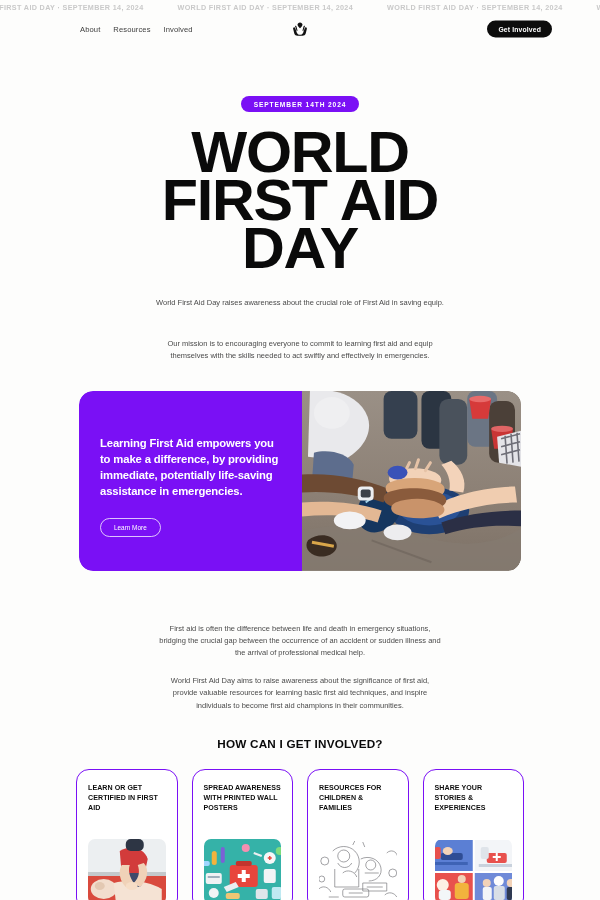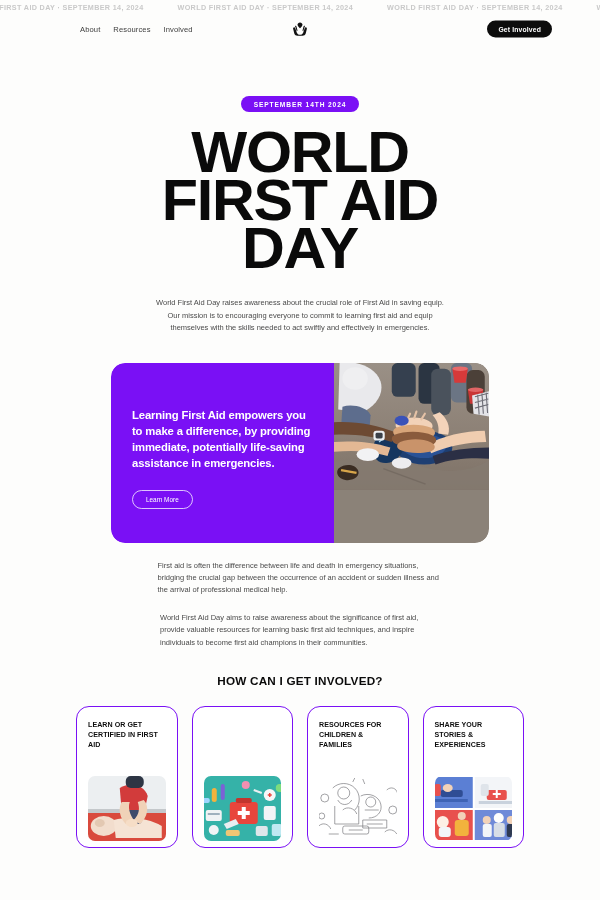--- a/index.html
+++ b/index.html
@@ -123,26 +123,26 @@
   .hero-title span { display: block; }
 
   .hero-p {
     font-size: 7.5px;
     line-height: 1.62;
     color: #4b4b4b;
     max-width: 300px;
     margin: 0 auto;
   }
   .hero-p.first { margin-top: 25px; }
-  .hero-p.second { margin-top: 0; max-width: 290px; }
+  .hero-p.second { margin-top: 28px; max-width: 290px; }
 
   
   .banner {
     margin: 29px auto 0;
-    width: 378px;
+    width: 442px;
     height: 180px;
     display: flex;
     border-radius: 14px;
     overflow: hidden;
   }
   .banner-left {
     background: #7a10f5;
     width: 223px;
     flex: 0 0 223px;
     padding: 44px 22px 0 21px;
@@ -172,21 +172,21 @@
     position: relative;
     overflow: hidden;
     border-radius: 0 14px 14px 0;
     background: #8b8278;
   }
 
   
   .photo { position: absolute; inset: 0; }
 
   
-  .midcopy { text-align: left; margin-top: 17px; }
+  .midcopy { text-align: center; margin-top: 52px; }
   .midcopy p {
     font-size: 7.5px;
     line-height: 1.62;
     color: #4b4b4b;
     max-width: 285px;
     margin: 0 auto;
   }
   .midcopy p.second { margin-top: 16px; max-width: 280px; }
 
   .section-title {
@@ -380,20 +380,21 @@
         <rect x="44" y="34" width="16" height="14" rx="4" fill="#3d4a6b"></rect>
         <path d="M40 26 C36 32 38 42 44 48 L52 44 C48 38 46 32 48 26 Z" fill="#f0d2b8"></path>
         <path d="M62 24 C68 30 66 42 58 48 L52 44 C58 38 58 32 56 26 Z" fill="#f0d2b8"></path>
         <ellipse cx="50" cy="47" rx="6" ry="4" fill="#f6ddc6"></ellipse>
         <rect x="44" y="0" width="18" height="12" rx="5" fill="#2d3544"></rect>
       </svg>
     </div>
   </div>
 
   <div class="card">
+    <div class="card-title">SPREAD AWARENESS WITH PRINTED WALL POSTERS</div>
     <div class="card-thumb">
       <svg viewBox="0 0 90 65" preserveAspectRatio="xMidYMid slice" aria-hidden="true">
         <rect width="90" height="65" fill="#35b2a8"></rect>
         <rect x="32" y="26" width="28" height="22" rx="3" fill="#e8453c"></rect>
         <rect x="38" y="22" width="16" height="5" rx="2" fill="#c2352e"></rect>
         <rect x="44" y="31" width="4" height="12" fill="#fff"></rect>
         <rect x="40" y="35" width="12" height="4" fill="#fff"></rect>
         <rect x="8" y="34" width="16" height="11" rx="2" fill="#f0f2f4"></rect>
         <rect x="10" y="37" width="12" height="2" fill="#9fb0bd"></rect>
         <rect x="66" y="30" width="12" height="14" rx="2" fill="#f2f4f6"></rect>

